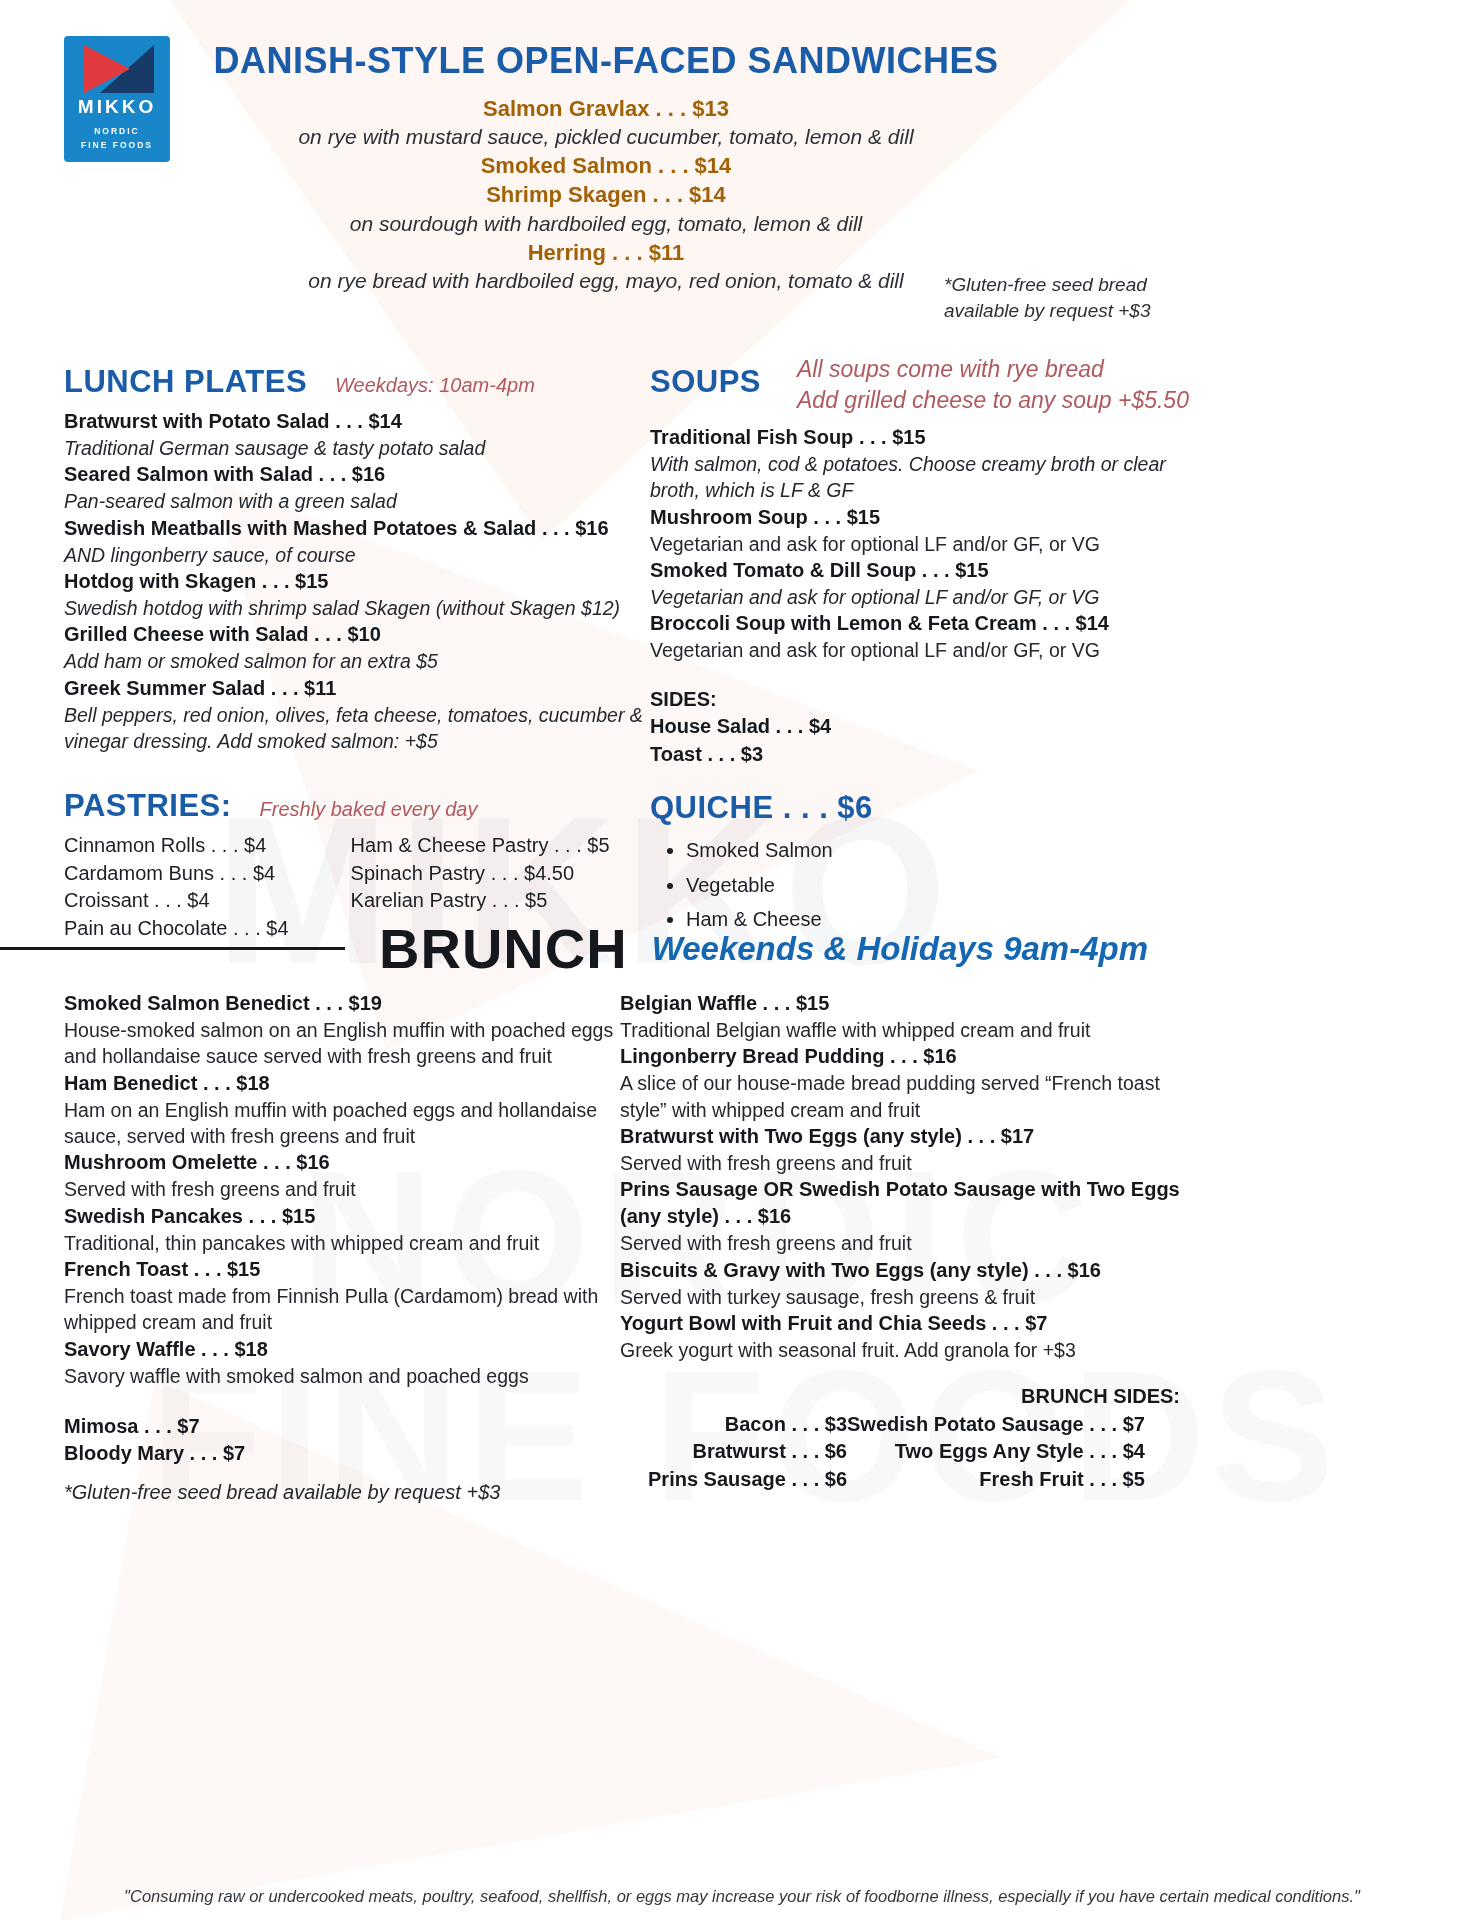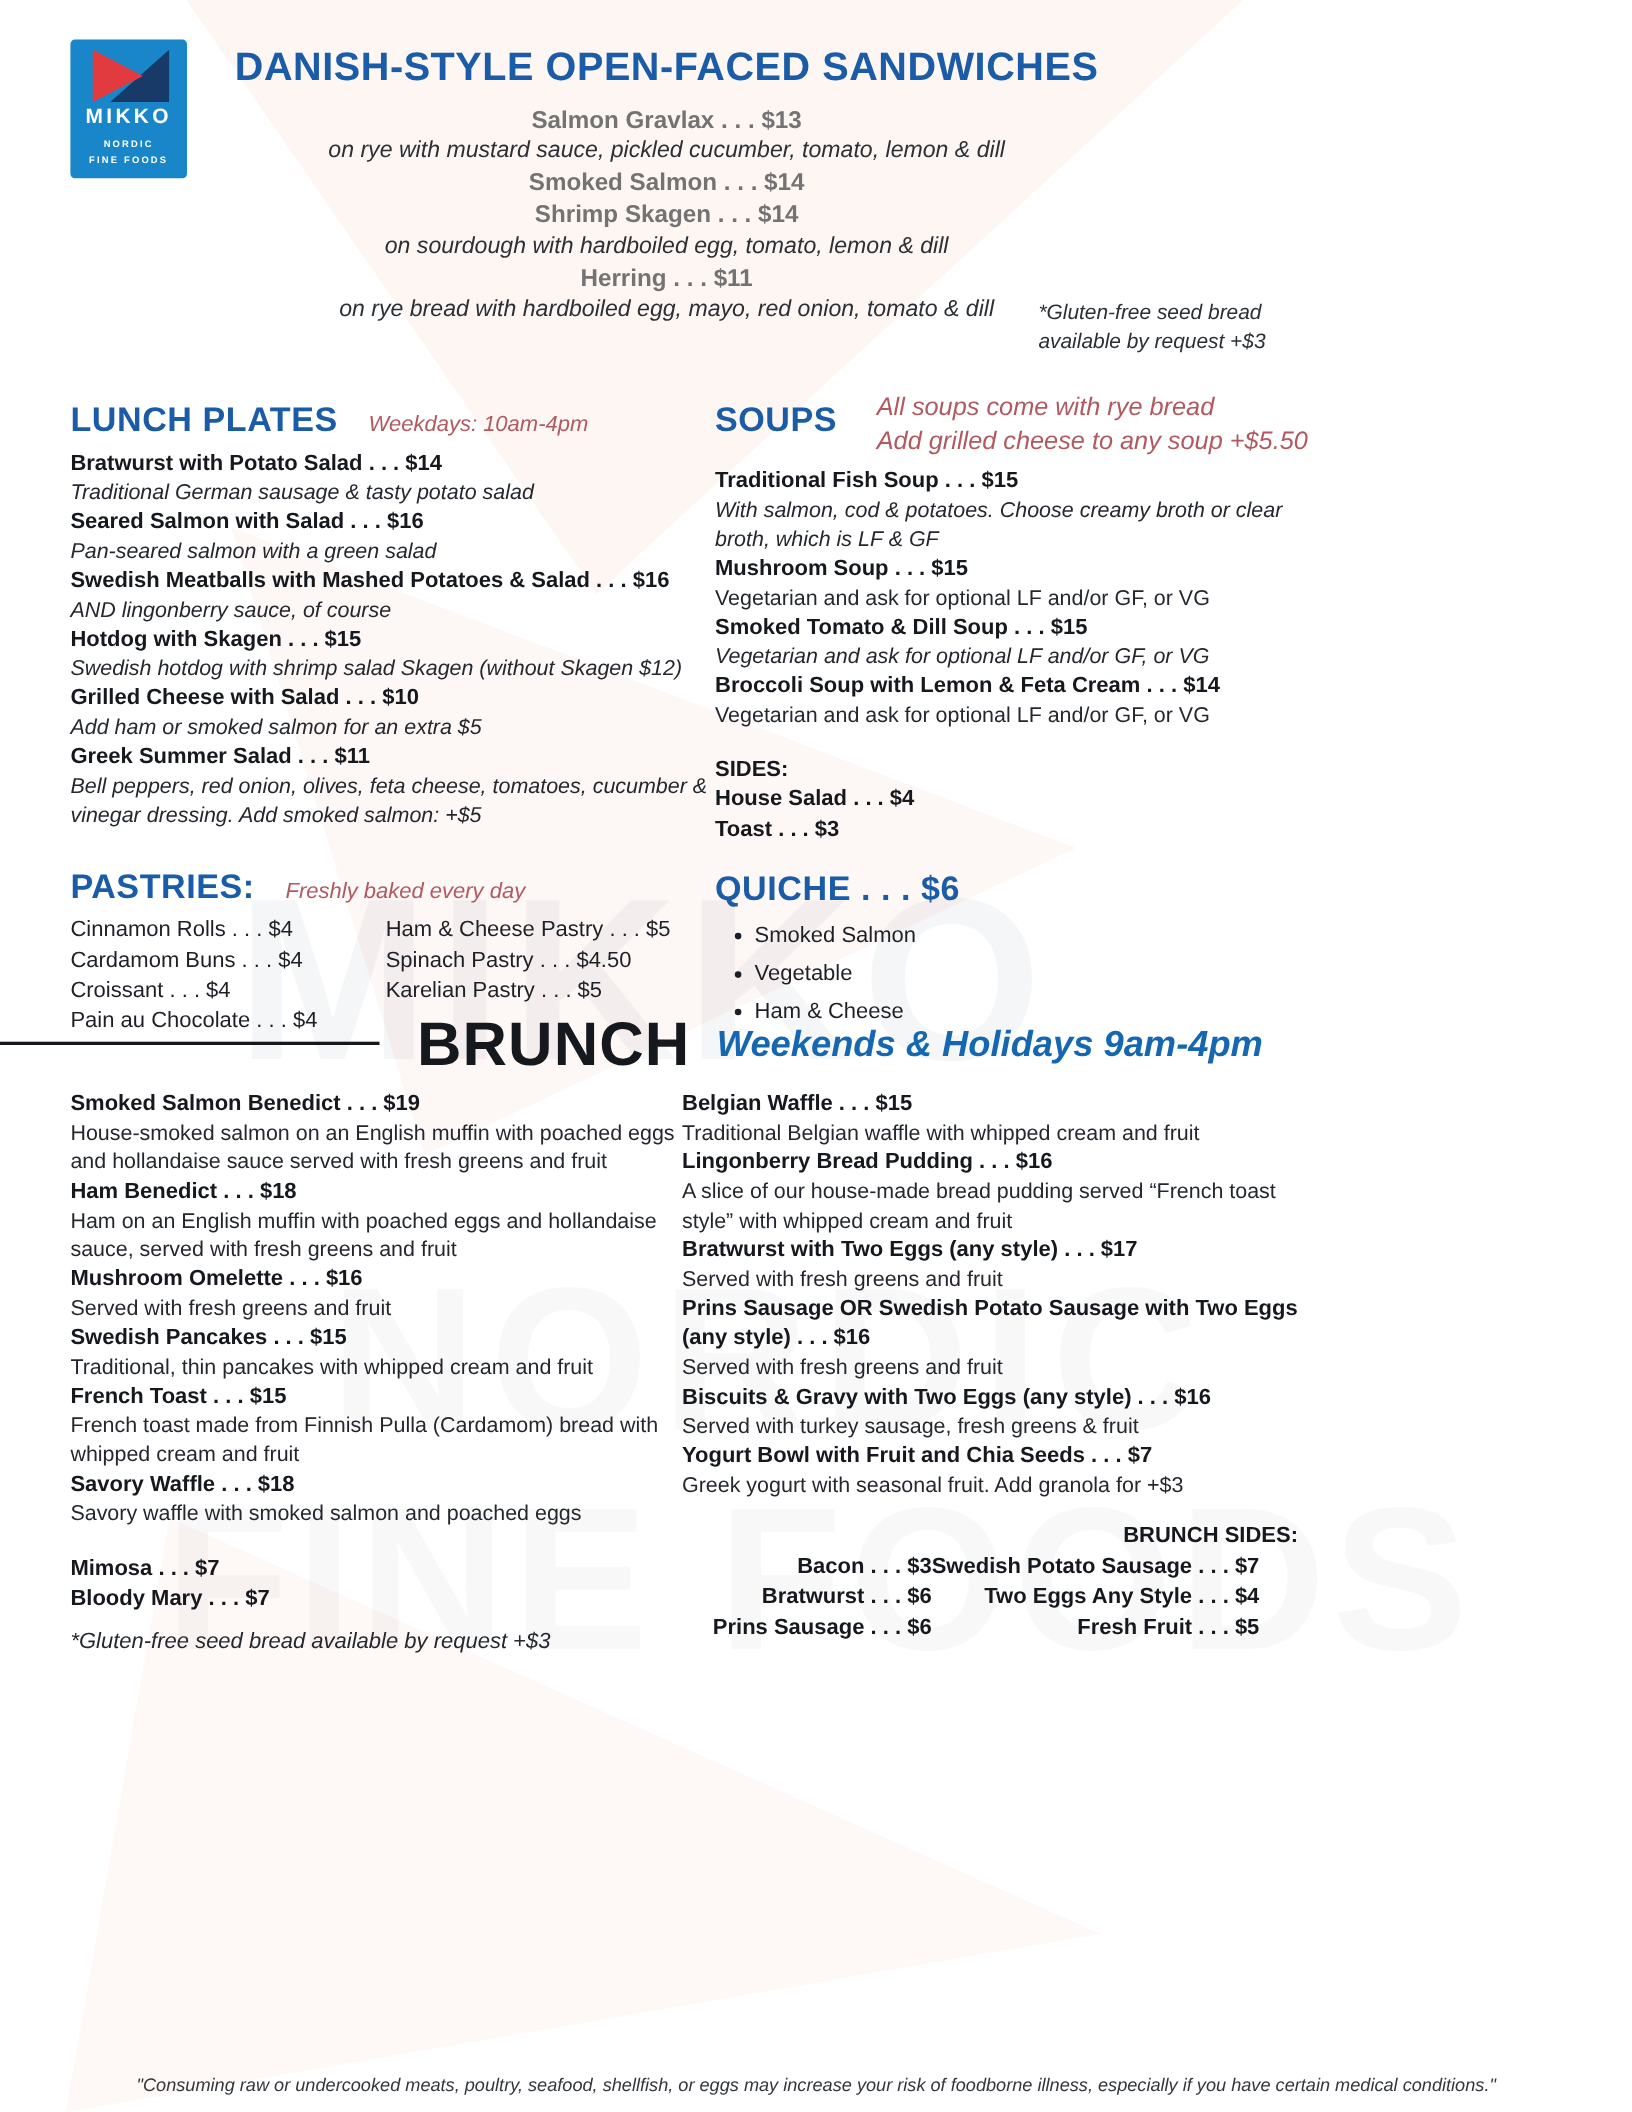--- a/index.html
+++ b/index.html
@@ -25,21 +25,21 @@
           display:flex; flex-direction:column; align-items:center; padding-top:9px; }
   .logo-mark { position:relative; width:74px; height:48px; }
   .logo-tri-red { position:absolute; left:4px; top:0; width:46px; height:48px; background:#e23b3f; clip-path:polygon(0 0,100% 50%,0 100%); }
   .logo-tri-navy { position:absolute; right:0; top:0; width:54px; height:48px; background:#173a68; clip-path:polygon(100% 0,100% 100%,0 100%); }
   .logo-name { color:#ffffff; font-weight:bold; font-size:19px; letter-spacing:3px; margin-top:3px; }
   .logo-tagline { color:#ffffff; font-size:8.5px; font-weight:bold; letter-spacing:2px; margin-top:7px; text-align:center; line-height:1.6; }
 
   
   .sandwich-block { position:absolute; left:75px; top:40px; width:1062px; text-align:center; }
   .page-title { color:#1a5ca8; font-size:36px; font-weight:bold; letter-spacing:.5px; margin-bottom:12px; }
-  .sw-name { font-size:22px; font-weight:bold; line-height:1.33; color:#737373; }
+  .sw-name { font-size:22px; font-weight:bold; line-height:1.33; color:#a16207; }
   .sw-desc { font-size:21px; font-style:italic; line-height:1.33; color:#2b2f36; }
   .gf-note { position:absolute; left:944px; top:272px; width:215px; font-style:italic; font-size:19px; line-height:1.35; color:#2b2f36; }
 
   
   .col-left  { position:absolute; left:64px;  top:352px; width:585px; }
   .col-right { position:absolute; left:650px; top:352px; width:545px; }
   .section-head { display:flex; align-items:baseline; margin-bottom:8px; }
   .section-title { color:#1a5ca8; font-size:31px; font-weight:bold; letter-spacing:.5px;margin-top:12px; }
   .section-sub { color:#b05a60; font-style:italic; font-size:20px; margin-left:28px; }
   .soups-note { color:#b05a60; font-style:italic; font-size:23px; margin-left:36px; line-height:1.35; align-self:flex-start; margin-top:2px; }

